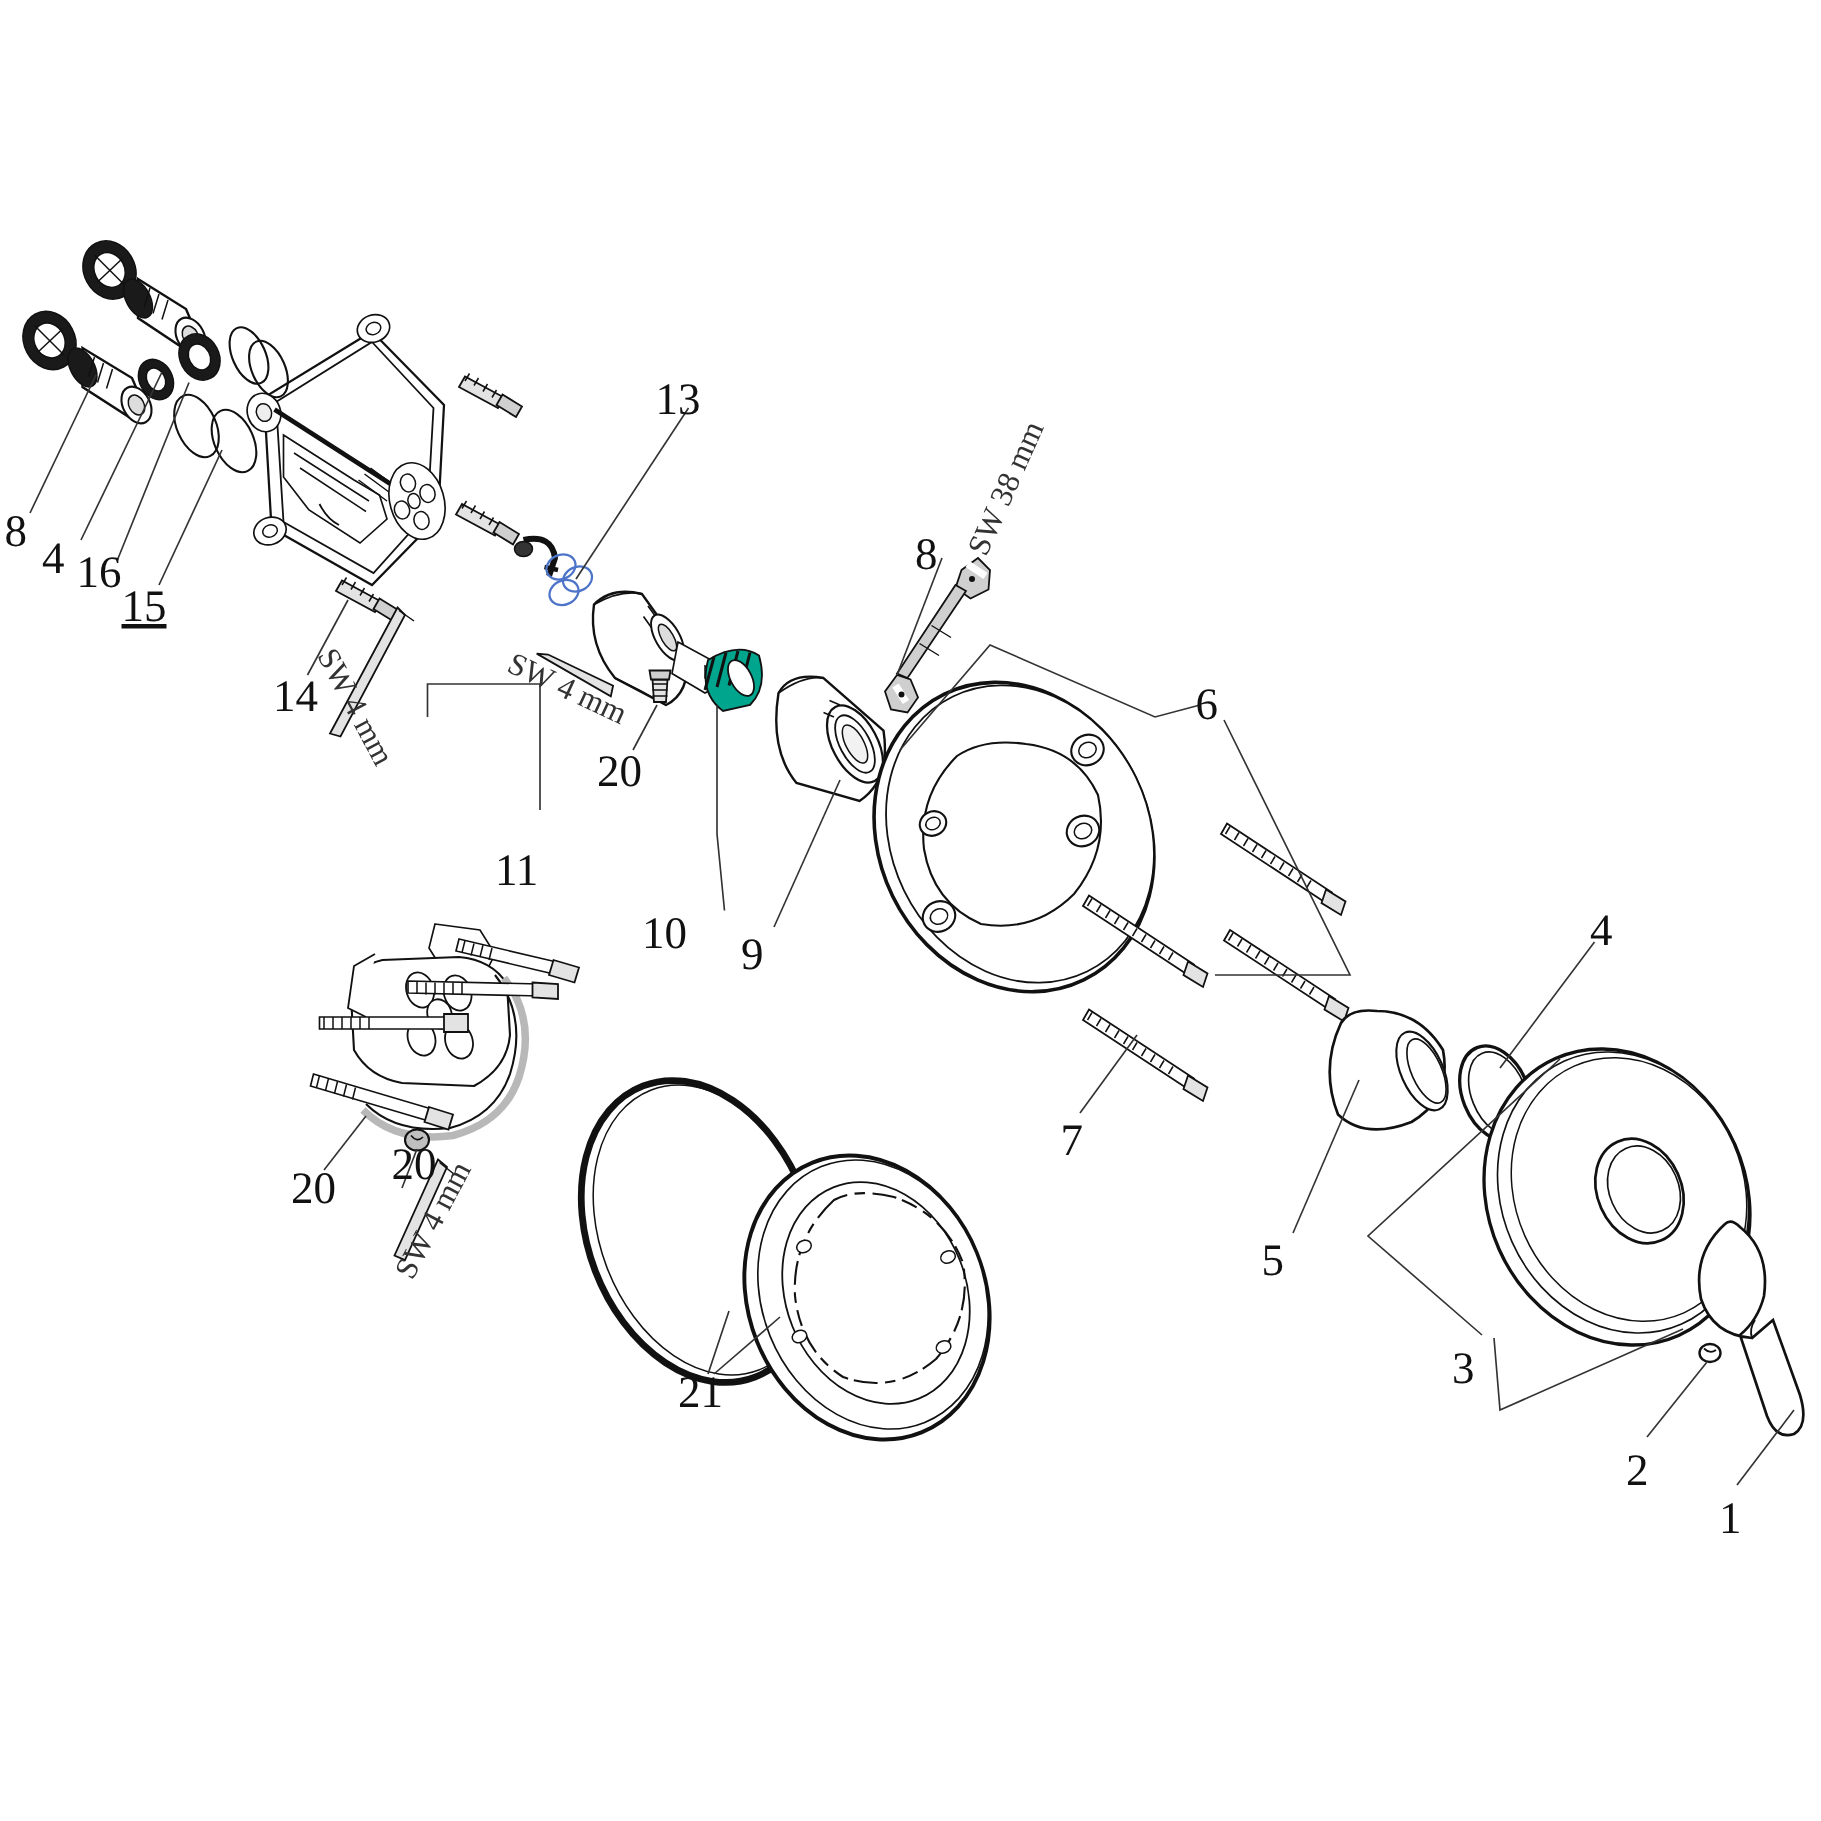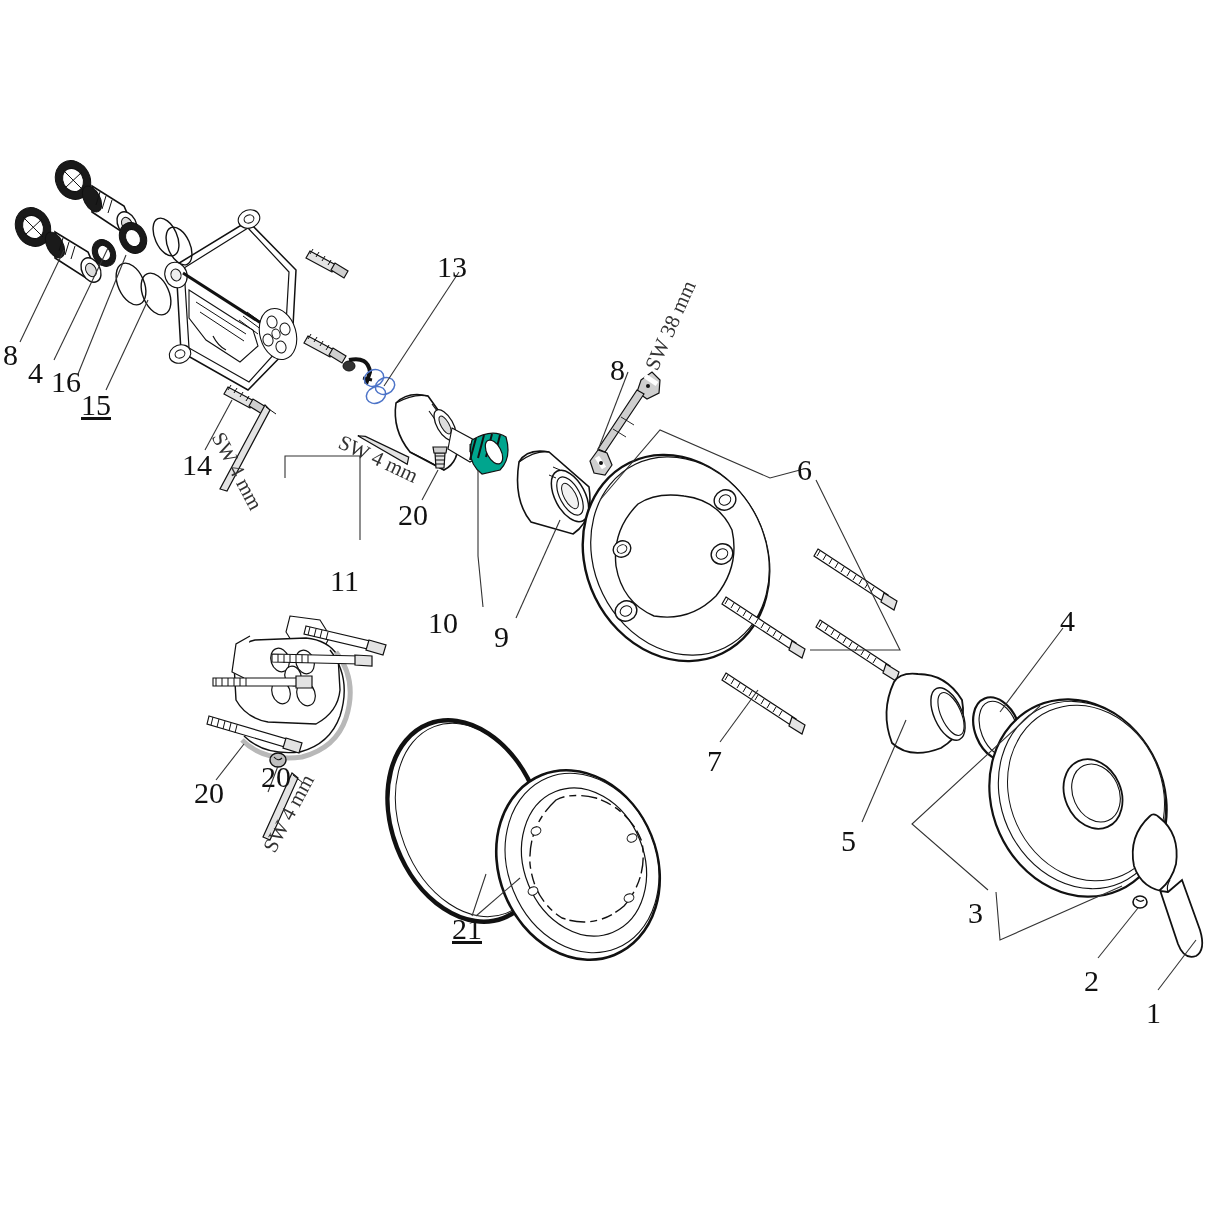--- a/index.html
+++ b/index.html
@@ -352,20 +352,20 @@
   <div class="callout" style="left:330px;top:566px;">11</div>
   <div class="callout" style="left:398px;top:500px;">20</div>
   <div class="callout" style="left:437px;top:252px;">13</div>
   <div class="callout" style="left:182px;top:450px;">14</div>
   <div class="callout" style="left:81px;top:390px;text-decoration:underline;">15</div>
   <div class="callout" style="left:51px;top:367px;">16</div>
   <div class="callout" style="left:28px;top:358px;">4</div>
   <div class="callout" style="left:3px;top:340px;">8</div>
   <div class="callout" style="left:194px;top:778px;">20</div>
   <div class="callout" style="left:237px;top:762px;margin-left:24px;">20</div>
-  <div class="callout" style="left:452px;top:914px;text-decoration:underline;">21</div>
+  <div class="callout" style="left:452px;top:914px;">21</div>
 
   <div class="toollabel" style="left:228px;top:428px;transform:rotate(62deg);">SW 4 mm</div>
   <div class="toollabel" style="left:345px;top:430px;transform:rotate(25deg);">SW 4 mm</div>
   <div class="toollabel" style="left:640px;top:364px;transform:rotate(-66deg);">SW 38 mm</div>
   <div class="toollabel" style="left:258px;top:845px;transform:rotate(-62deg);">SW 4 mm</div>
 
 </div>
 
 </body></html>

